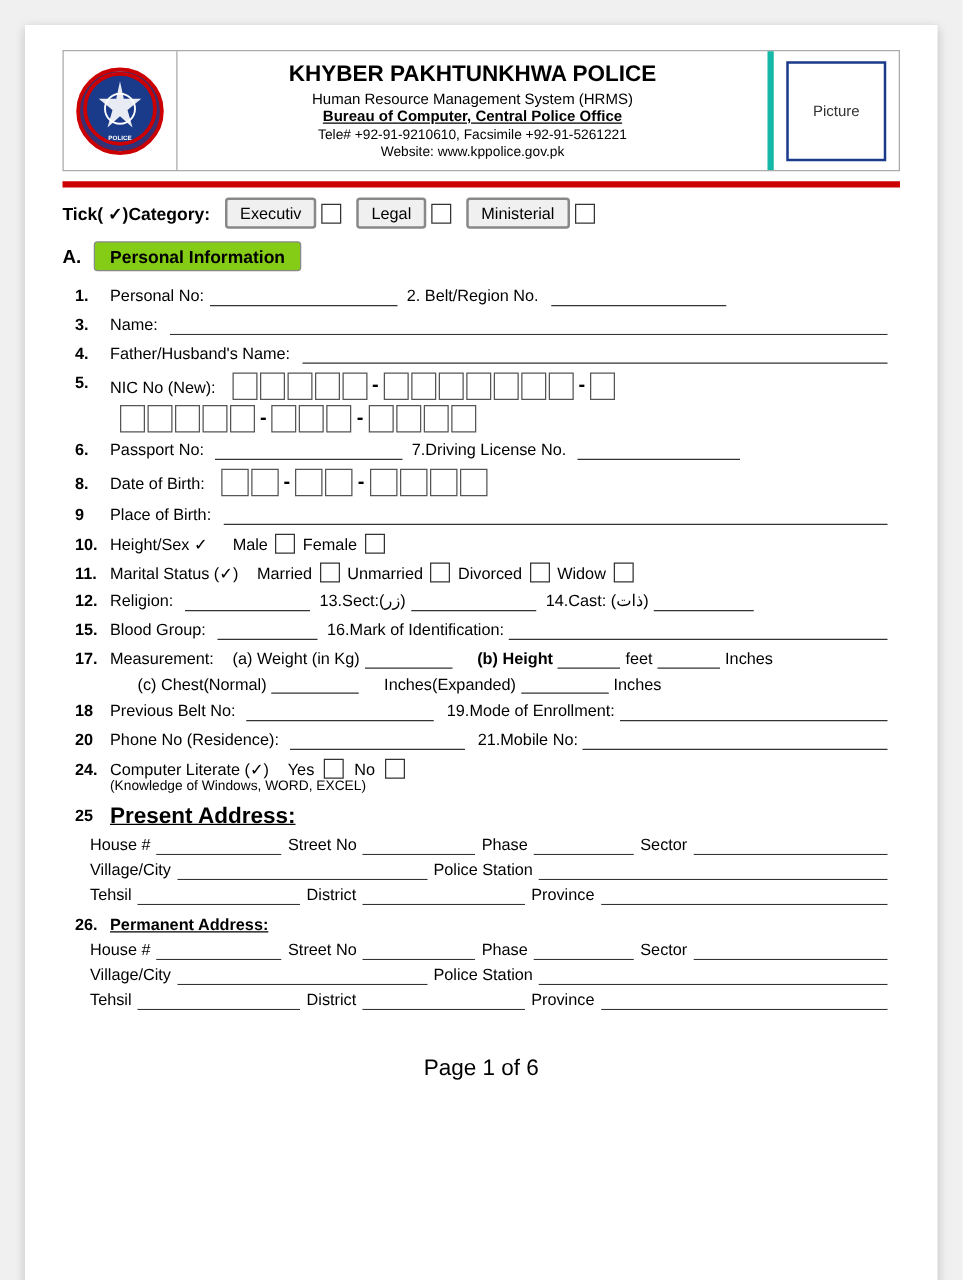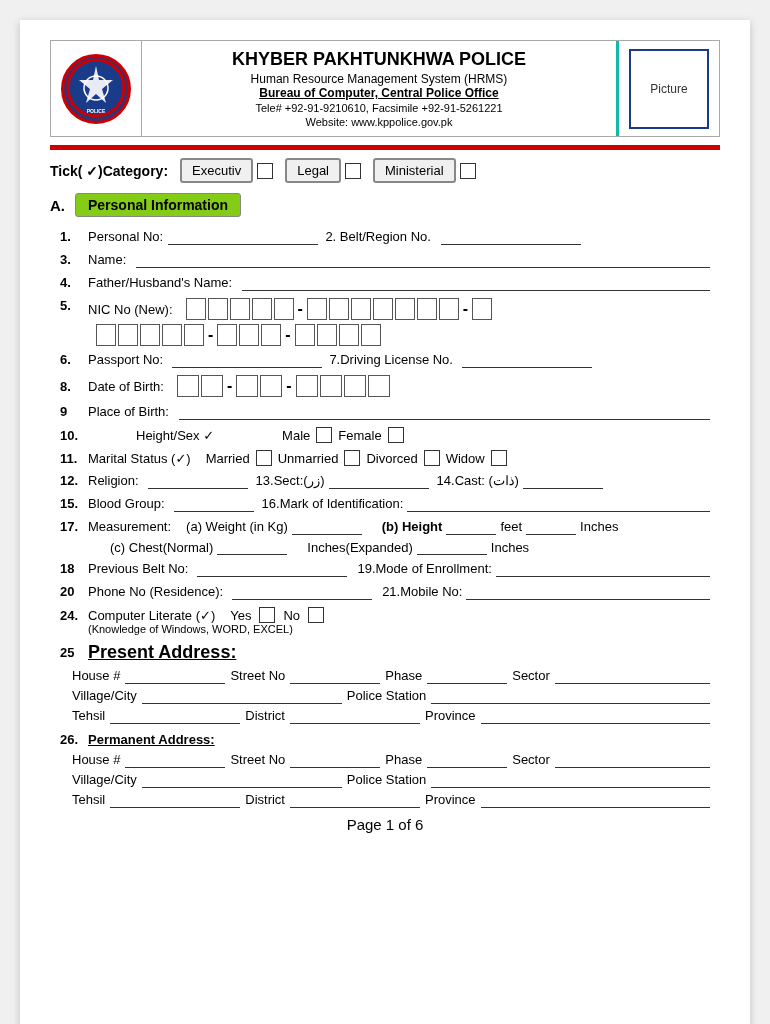--- a/index.html
+++ b/index.html
@@ -46,21 +46,21 @@
       color: white;
       font-size: 10px;
       text-align: center;
       font-weight: bold;
     }
     .header-center {
       flex: 1;
       text-align: center;
       padding: 8px;
       border-left: 1px solid #aaa;
-      border-right: 3px solid #14b8a6;
+      border-right: 5px solid #14b8a6;
     }
     .header-center .org-name {
       font-size: 18px;
       font-weight: bold;
       font-family: 'Arial Black', Arial, sans-serif;
     }
     .header-center .sub-title {
       font-size: 12px;
       margin-top: 2px;
     }
@@ -233,22 +233,22 @@
       gap: 5px;
     }
     .addr-field {
       border-bottom: 1px solid #333;
       flex: 1;
       min-height: 16px;
     }
     
     .page-footer {
       text-align: center;
-      margin-top: 8px;
-      font-size: 15px;
+      margin-top: 36px;
+      font-size: 18px;
     }
   </style>
 </head>
 <body>
 
 <div class="page">
 
   <div class="header">
     <div class="logo-area">
       <div class="logo-circle">
@@ -385,21 +385,21 @@
         <div class="dob-cell"></div>
       </div>
     </div>
 
     <div class="field-row">
       <span class="f-num">9</span>
       <span class="f-label">Place of Birth:</span>
       <input type="text" style="flex: 1 1 0%; border-top: none; border-right: none; border-left: none; border-image: initial; border-bottom: 1px solid rgb(51, 51, 51); outline: none; font-size: 13px; margin-left: 5px;">
     </div>
 
-    <div style="display:flex;align-items:flex-end;margin-bottom:7px;font-size:13px;gap:48px;">
+    <div style="display:flex;align-items:flex-end;margin-bottom:7px;font-size:13px;">
       <span class="f-num">10.</span>
       <span class="f-label">Height/Sex ✓</span>
       <div class="inline-row" style="margin-left:15px;">
         <span>Male</span>
         <span class="checkbox-inline"></span>
         <span>Female</span>
         <span class="checkbox-inline"></span>
       </div>
     </div>
 

